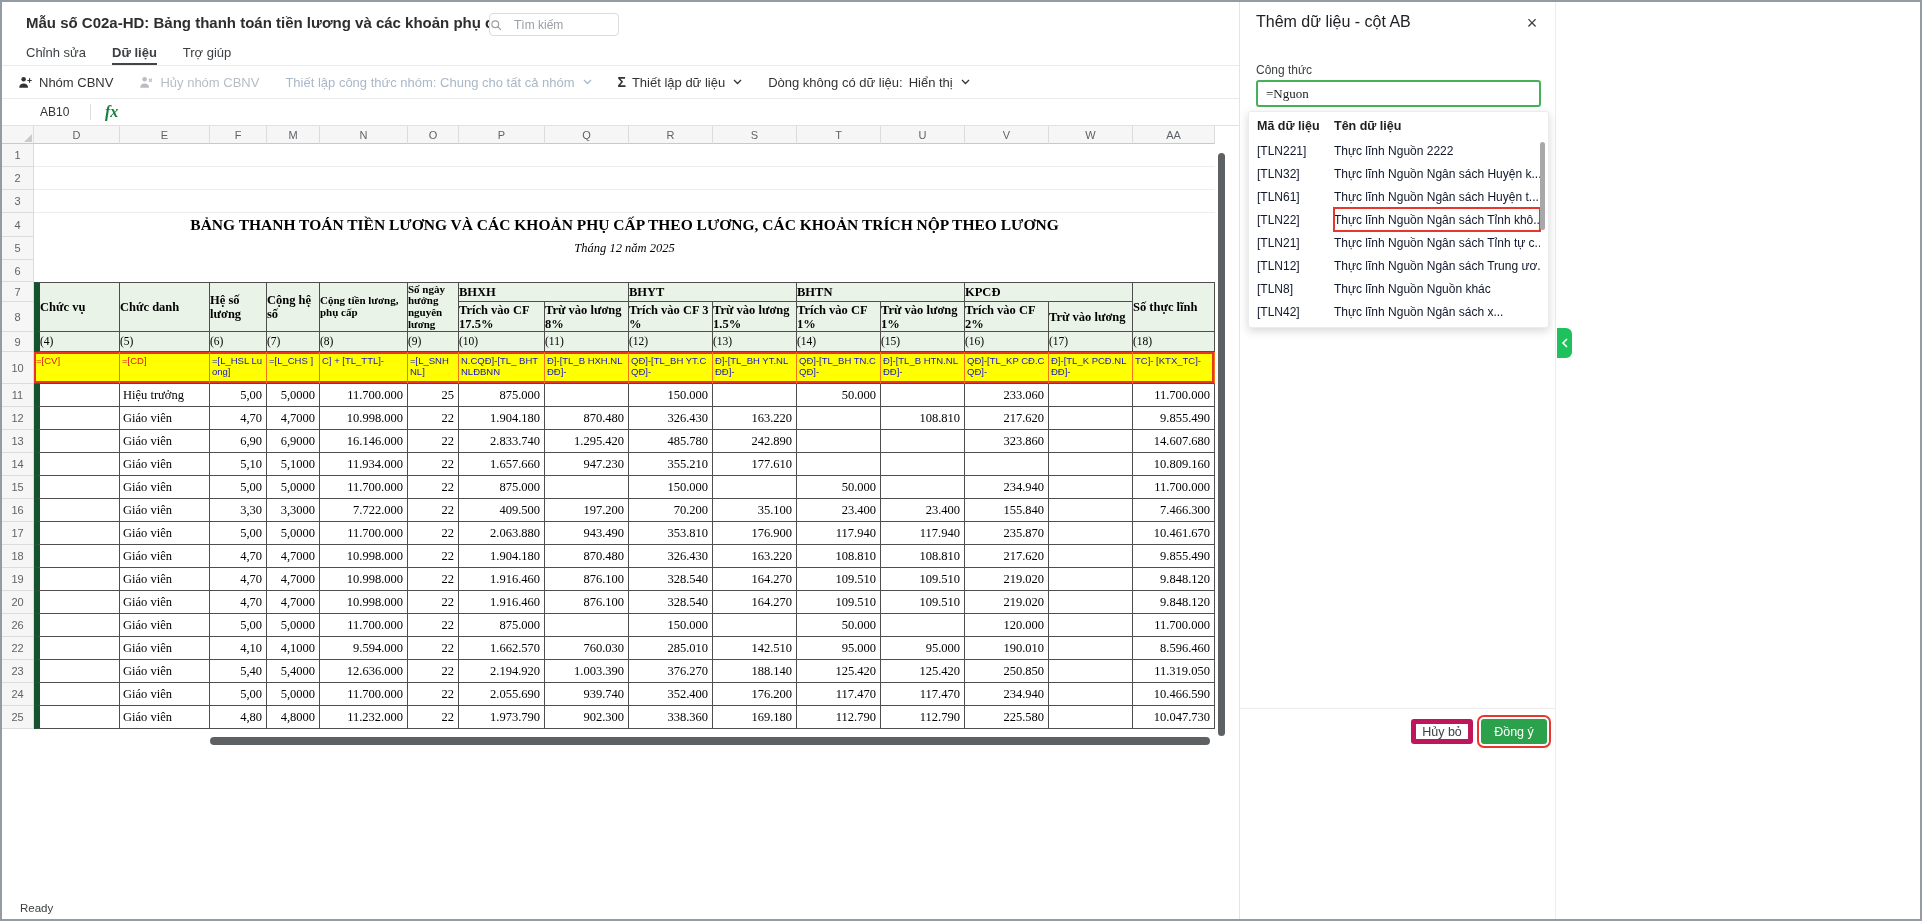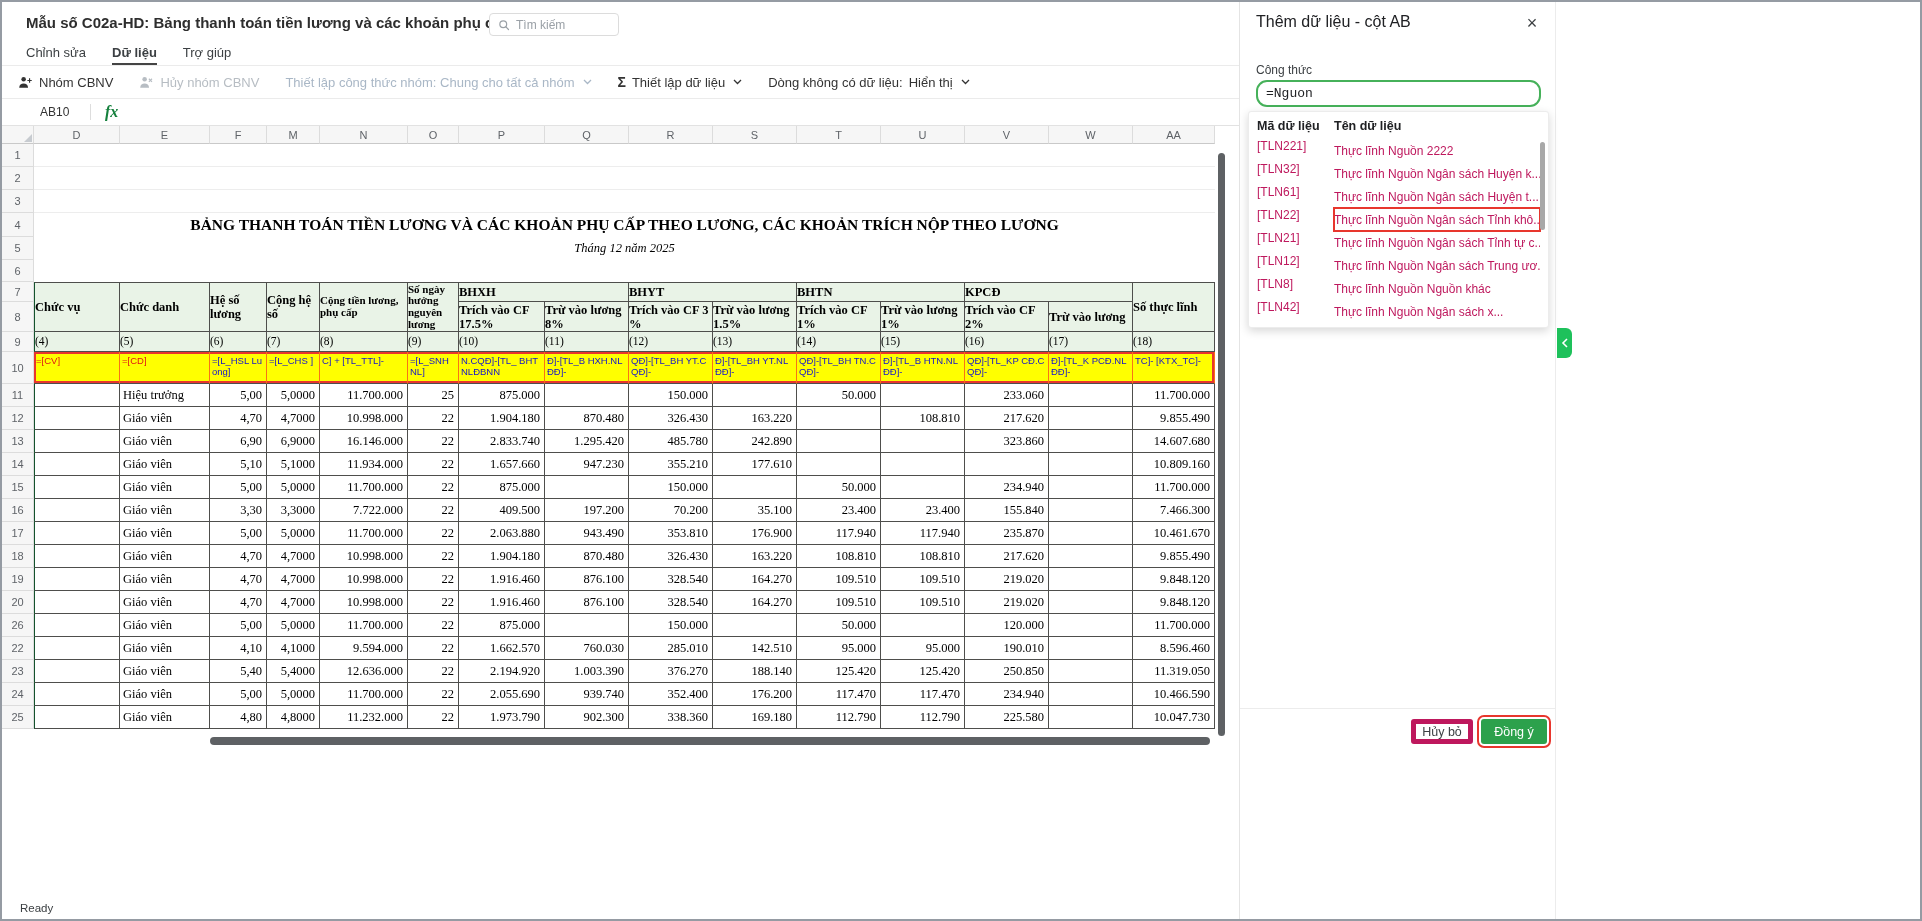--- a/index.html
+++ b/index.html
@@ -3,21 +3,21 @@
 <meta charset="utf-8">
 <style>
   html,body{margin:0;padding:0;background:#fff}
   body{font-family:"Liberation Sans",sans-serif}
   .frame{position:relative;width:1922px;height:921px;box-sizing:border-box;border:2px solid #959ba3;background:#fff;overflow:hidden}
 
   
   .titlebar{position:absolute;left:0;top:0;width:1237px;height:40px;display:flex;align-items:center;padding-left:24px;gap:10px;box-sizing:border-box}
   .doc-name{font-size:15px;font-weight:700;color:#2e2e2e;white-space:nowrap}
   .icon-btn{display:flex;align-items:center;color:#8f9499}
-  .searchbox{position:absolute;left:487px;top:11px;width:130px;height:23px;box-sizing:border-box;border:1px solid #dcdcdc;border-radius:4px;display:flex;align-items:center;gap:6px;padding:0 8px;background:#fff}
+  .searchbox{position:absolute;left:487px;top:11px;width:130px;height:23px;box-sizing:border-box;border:1px solid #dcdcdc;border-radius:4px;display:flex;align-items:center;gap:12px;padding:0 0;background:#fff}
   .search-ph{font-size:12px;color:#9aa0a6}
   .search-ic{display:flex;color:#9aa0a6}
 
   
   .menubar{position:absolute;left:0;top:40px;width:1237px;height:24px;box-sizing:border-box;border-bottom:1px solid #ebebeb;display:flex;gap:26px;padding-left:24px;font-size:13px;color:#3c4043}
   .menu-item{display:flex;align-items:center;height:100%;box-sizing:border-box;border-bottom:2px solid transparent;cursor:default}
   .menu-item.active{font-weight:700;border-bottom-color:#444}
 
   
   .toolbar{position:absolute;left:0;top:64px;width:1237px;height:33px;box-sizing:border-box;border-bottom:1px solid #ebebeb;display:flex;align-items:center;gap:26px;padding-left:16px;font-size:13px;color:#333}
@@ -42,21 +42,21 @@
   td.corner{position:relative}
   td.corner:after{content:"";position:absolute;right:1px;bottom:1px;width:0;height:0;border-left:8px solid transparent;border-bottom:8px solid #c7cbd0}
   td.rh{background:#f6f6f6;border-right:1px solid #dcdcdc;border-bottom:1px solid #dcdcdc;font-size:11px;color:#5f6368;text-align:center}
   td.free{border-bottom:1px solid #ededed}
   td.free.nb{border-bottom:none}
   td.doc-title{font-family:"Liberation Serif",serif;font-weight:700;font-size:15.5px;color:#000;text-align:center;padding-right:120px;white-space:nowrap;border-bottom:none}
   td.doc-subtitle{font-family:"Liberation Serif",serif;font-style:italic;font-size:12.5px;color:#000;text-align:center;padding-right:120px;border-bottom:none}
   td.hdr{background:#e9f3e7;border-right:1px solid #4e4e4c;border-bottom:1px solid #4e4e4c;font-family:Liberation Serif, serif;font-weight:700;font-size:12.5px;line-height:1.12;color:#000;text-align:left;padding:0 1px}
   td.hdr.tight{font-size:11px;line-height:1.05}
   tr.r7 td.hdr{border-top:1px solid #4e4e4c}
-  td.lb{border-left:1px solid #14532d}
+  td.lb{border-left:6px solid #14532d}
   td.numcell{font-weight:400;font-size:11.5px}
   td.frm{background:#ffff00;border-right:1px solid #f97316;border-bottom:1px solid #4e4e4c;vertical-align:top;box-shadow:inset 0 2px 0 0 #e8362d,inset 0 -2px 0 0 #e8362d}
   td.frm.lbr{box-shadow:inset 0 2px 0 0 #e8362d,inset 0 -2px 0 0 #e8362d,inset 2px 0 0 0 #e8362d}
   td.frm.rbr{box-shadow:inset 0 2px 0 0 #e8362d,inset 0 -2px 0 0 #e8362d,inset -2px 0 0 0 #e8362d}
   .frmtxt{height:28px;overflow:hidden;word-break:break-all;font-size:9.5px;line-height:1.25;text-align:left;padding:2px 2px 0 2px}
   .c-red{color:#e01515}
   .c-blue{color:#1414cc}
   td.data{font-family:"Liberation Serif",serif;font-size:12.5px;color:#000;border-right:1px solid #4e4e4c;border-bottom:1px solid #4e4e4c;white-space:nowrap}
   td.data.al{text-align:left;padding-left:3px}
   td.data.ar{text-align:right;padding-right:4px}
@@ -64,25 +64,25 @@
   .hscroll{position:absolute;left:208px;top:611px;width:1000px;height:8px;background:#5e6164;border-radius:4px}
 
   
   .statusbar{position:absolute;left:0;top:893px;width:1237px;height:26px;display:flex;align-items:center;padding-left:18px;box-sizing:border-box;font-size:11.5px;color:#3c4043}
 
   
   .panel{position:absolute;left:1237px;top:0;width:317px;height:921px;box-sizing:border-box;border-left:1px solid #e4e4e4;border-right:1px solid #ececec;background:#fff}
   .panel-title{position:absolute;left:16px;top:11px;font-size:16px;font-weight:400;color:#202124}
   .panel-close{position:absolute;right:12px;top:10px;width:22px;height:22px;display:flex;align-items:center;justify-content:center;font-size:18px;color:#3c4043;cursor:default}
   .f-label{position:absolute;left:16px;top:61px;font-size:12px;color:#3c4043}
-  .f-input{position:absolute;left:16px;top:78px;width:285px;height:27px;box-sizing:border-box;border:2px solid #46b15a;border-radius:11px;padding:0 8px;font-size:13px;color:#202124;font-family:Liberation Mono, monospace;outline:none;background:#fff}
+  .f-input{position:absolute;left:16px;top:78px;width:285px;height:27px;box-sizing:border-box;border:2px solid #46b15a;border-radius:3px;padding:0 8px;font-size:13px;color:#202124;font-family:Liberation Serif, serif;outline:none;background:#fff}
   .dropdown{position:absolute;left:8px;top:109px;width:301px;box-sizing:border-box;background:#fff;border:1px solid #ececec;border-radius:3px;box-shadow:0 3px 10px rgba(0,0,0,.16);padding-bottom:4px}
   .dd-head{display:flex;align-items:center;height:27px;padding:0 8px;font-size:12.5px;font-weight:700;color:#202124}
   .dd-col1{width:77px;flex:none}
-  .dd-item{display:flex;align-items:flex-start;height:23px;padding:0 8px;font-size:12px;color:#be185d}
+  .dd-item{display:flex;align-items:center;height:23px;padding:0 8px;font-size:12px;color:#0f172a}
   .dd-code{width:77px;flex:none}
   .dd-name{flex:1;align-self:stretch;display:flex;align-items:center;white-space:nowrap;overflow:hidden}
   .dd-name.hl-red{outline:2px solid #e8362d;outline-offset:-1px}
   .dd-scroll{position:absolute;right:3px;top:30px;width:5px;height:88px;background:#a8a8a8;border-radius:3px}
   .footer-line{position:absolute;left:0;right:0;top:706px;height:1px;background:#ececec}
   .btn{position:absolute;top:717px;height:25px;box-sizing:border-box;border-radius:3px;font-size:12.5px;display:flex;align-items:center;justify-content:center;font-family:"Liberation Sans",sans-serif;cursor:default}
   .btn-cancel{right:82px;width:62px;background:#fff;border:5px solid #be185d;color:#3c4043}
   .btn-ok{right:8px;width:66px;background:#2ca14c;border:none;color:#fff;font-weight:400;outline:2px solid #e8362d;outline-offset:2px}
   .side-tab{position:absolute;left:1555px;top:326px;width:15px;height:30px;background:#1ec15b;border-radius:0 6px 6px 0;display:flex;align-items:center;justify-content:center}
 </style>

